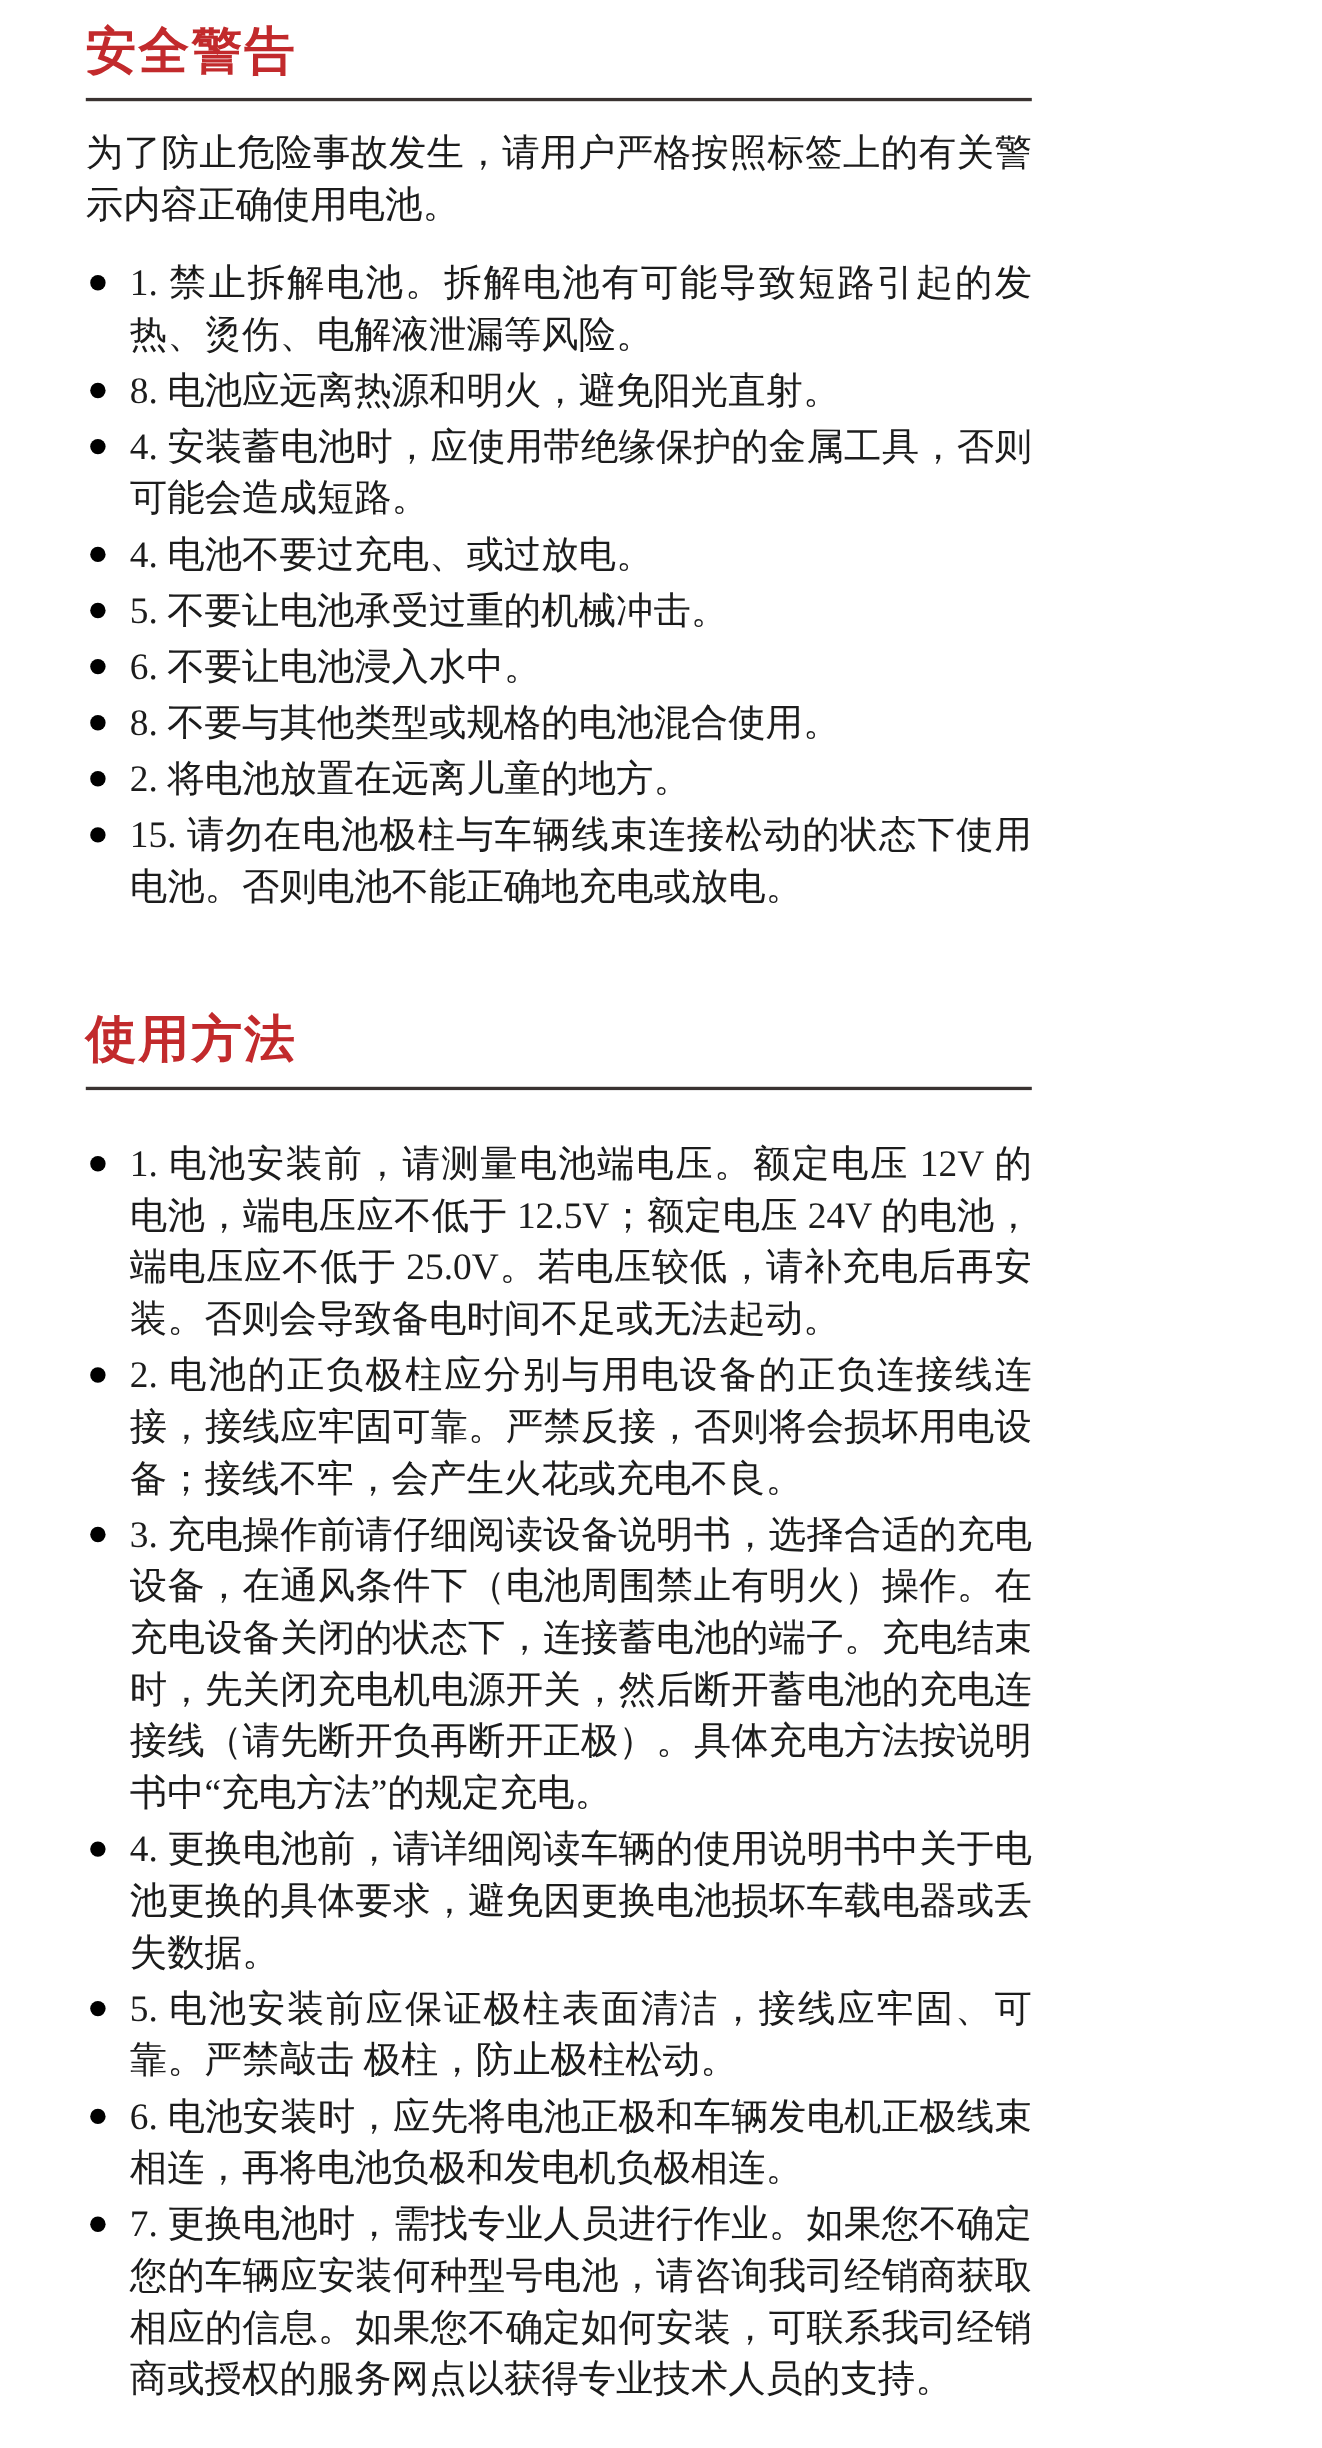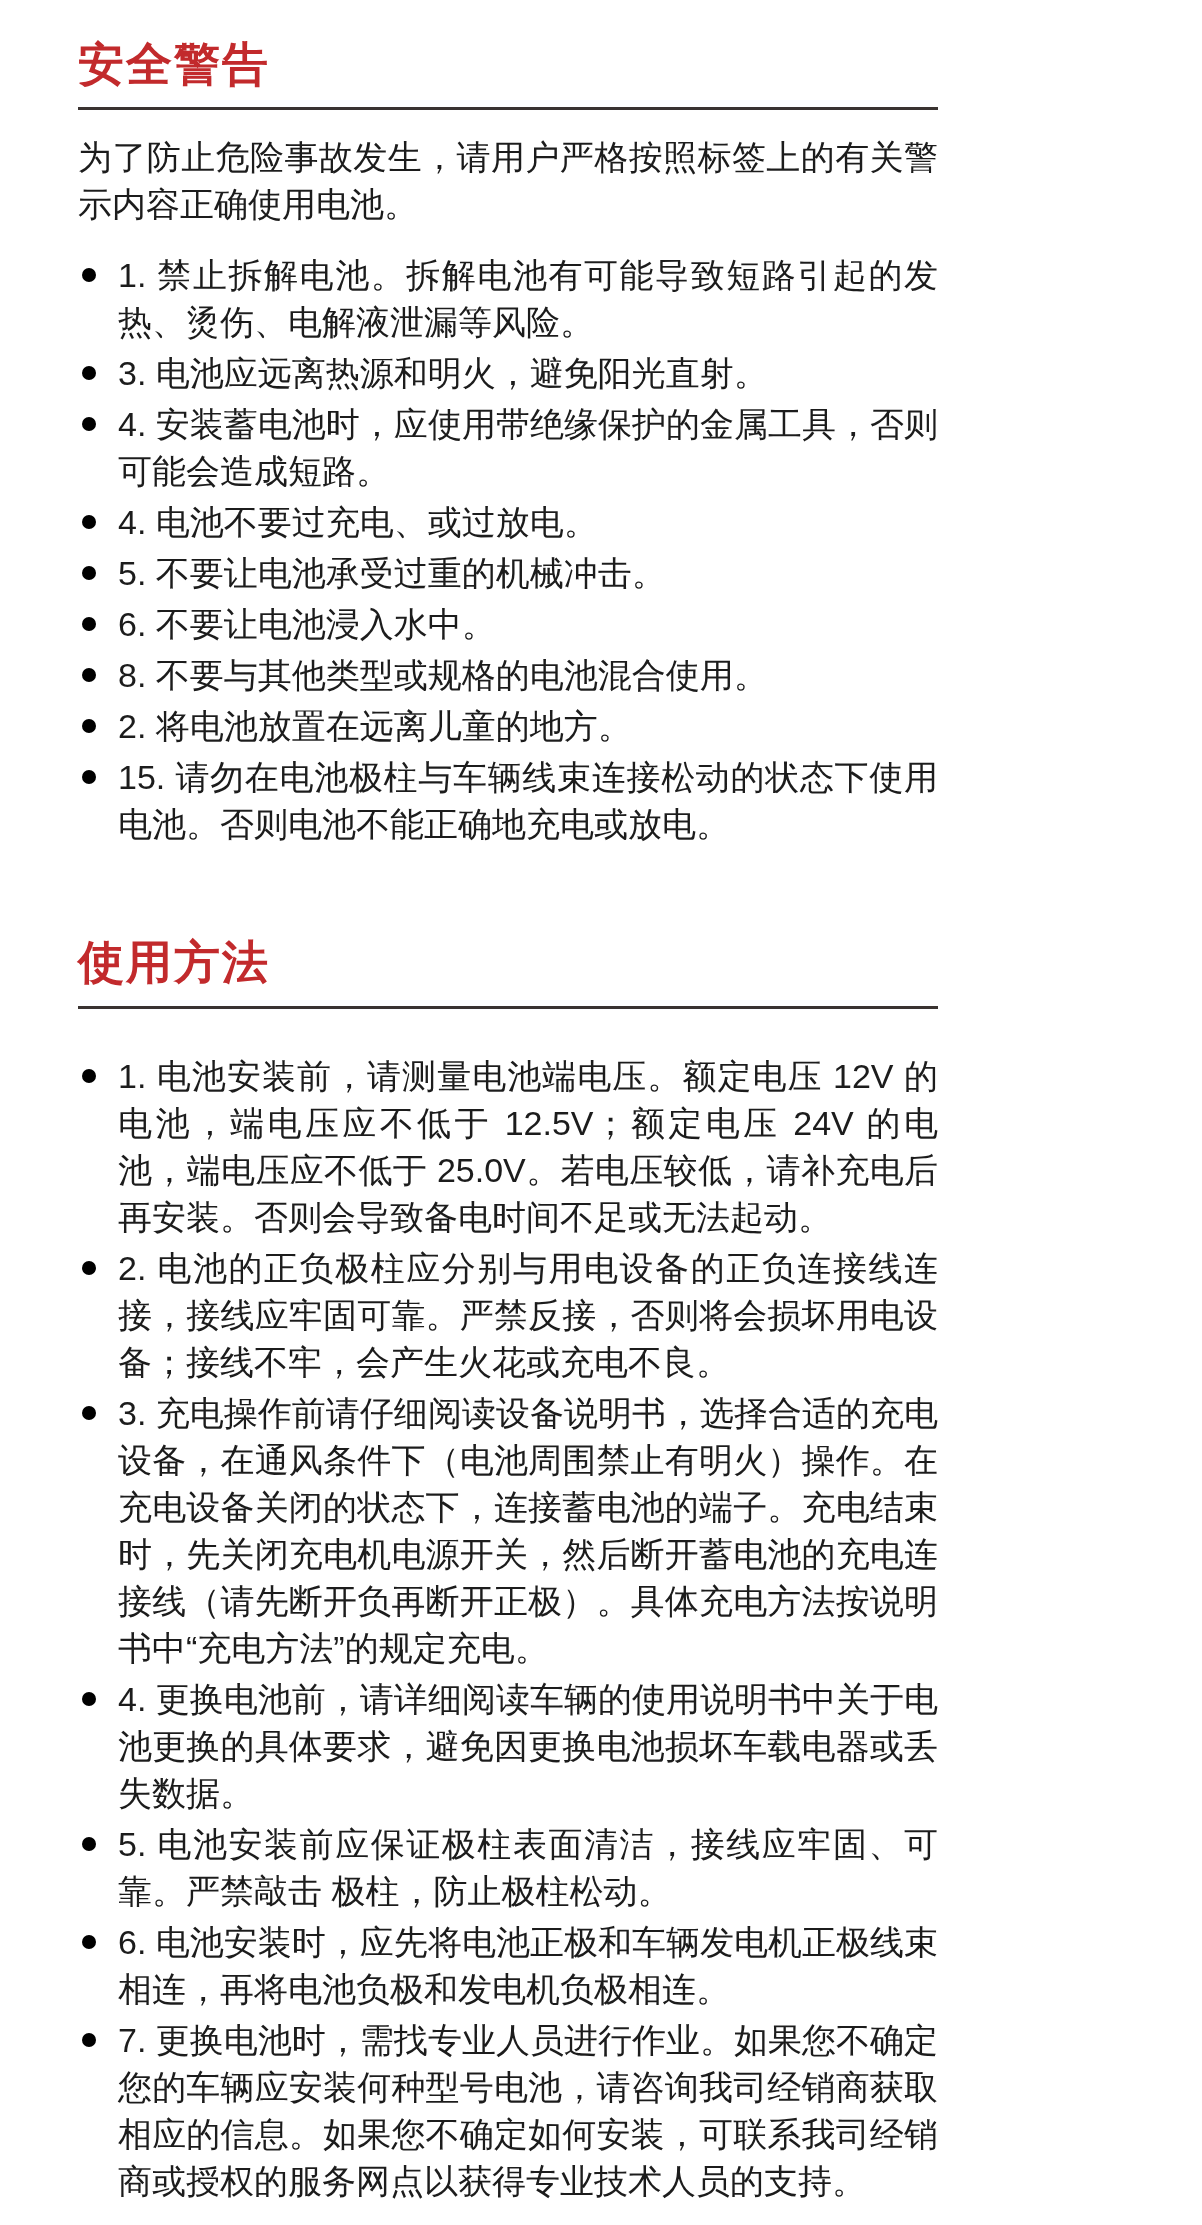--- a/index.html
+++ b/index.html
@@ -1,24 +1,24 @@
 <!DOCTYPE html>
 <html lang="zh"><head>
 <meta charset="utf-8">
 <style>
   html, body { margin: 0; padding: 0; background: #ffffff; }
   .page {
     position: relative;
     width: 1032px;
     height: 2225px;
     box-sizing: border-box;
-    padding: 38px 94px 0 78px;
+    padding: 20px 94px 0 78px;
     background: var(--page-bg, #ffffff);
     color: var(--text-color, #1c1c1c);
-    font-family: Liberation Sans, sans-serif;
+    font-family: Liberation Serif, serif;
     font-size: 34px;
     line-height: 47px;
     text-align: justify;
     overflow: hidden;
   }
   .section-title {
     margin: 0;
     color: var(--accent-color, #c22a2c);
     font-size: 46px;
     line-height: 1.16;
@@ -60,21 +60,21 @@
 <body>
 
 <div class="page" style="--page-bg: #ffffff; --text-color: #1c1c1c; --accent-color: #c22a2c; --rule-color: #3a3331; --bullet-color: #000000;">
 
   <section class="section-safety">
     <h1 class="section-title">安全警告</h1>
     <hr class="rule">
     <p class="intro">为了防止危险事故发生，请用户严格按照标签上的有关警示内容正确使用电池。</p>
     <ul class="items">
         <li class="item">1. 禁止拆解电池。拆解电池有可能导致短路引起的发热、烫伤、电解液泄漏等风险。</li>
-        <li class="item">3. 电池应远离热源和明火，避免阳光直射。</li>
+        <li class="item">8. 电池应远离热源和明火，避免阳光直射。</li>
         <li class="item">4. 安装蓄电池时，应使用带绝缘保护的金属工具，否则可能会造成短路。</li>
         <li class="item">4. 电池不要过充电、或过放电。</li>
         <li class="item">5. 不要让电池承受过重的机械冲击。</li>
         <li class="item">6. 不要让电池浸入水中。</li>
         <li class="item">8. 不要与其他类型或规格的电池混合使用。</li>
         <li class="item">2. 将电池放置在远离儿童的地方。</li>
         <li class="item">15. 请勿在电池极柱与车辆线束连接松动的状态下使用电池。否则电池不能正确地充电或放电。</li>
       </ul>
   </section>
 

